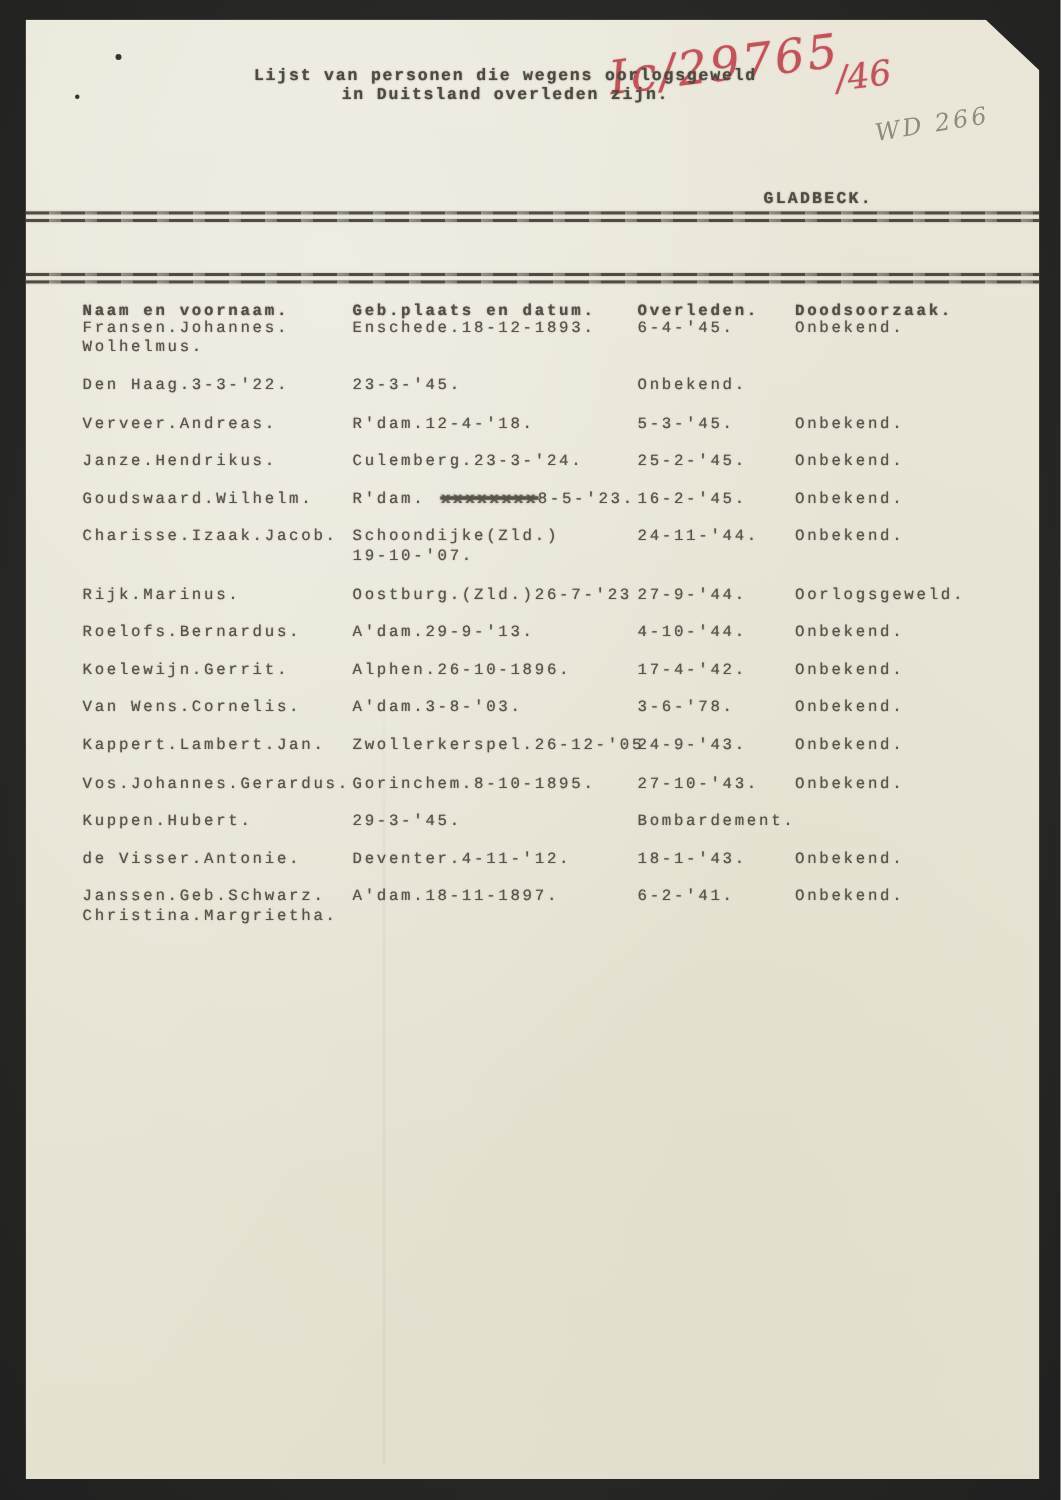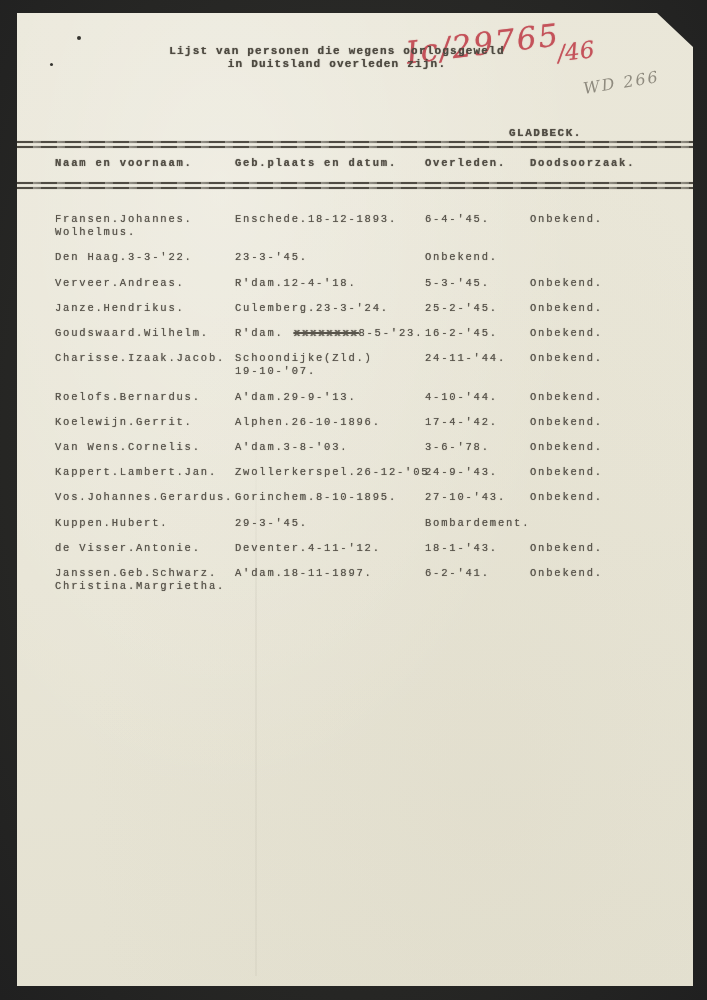--- a/index.html
+++ b/index.html
@@ -55,20 +55,21 @@
       rgba(62,58,50,0.9) 0px, rgba(62,58,50,0.9) 16px,
       rgba(62,58,50,0.5) 16px, rgba(62,58,50,0.65) 24px);
     box-shadow:0 0 1px rgba(62,58,50,0.5);
   }
   .rule-top{top:128px;}
   .rule-mid{top:169px;}
 
   .grid-row{
     display:grid;grid-template-columns:180px 190px 105px auto;
     align-items:start;
+    margin-top:45px;
   }
   .thead{position:absolute;left:38px;right:6px;top:144px;font-weight:bold;
     color:#524e45;text-shadow:0 0 1px rgba(82,78,69,0.85);}
   .thead .cell{white-space:nowrap;}
 
   .tbody{position:absolute;left:38px;right:6px;top:188px;}
   .trow{display:grid;grid-template-columns:180px 190px 105px auto;align-items:start;margin-bottom:1px;margin-top:12px;}
   .cell{white-space:nowrap;}
   .line{display:block;line-height:13.2px;}
   .c-died,.c-cause{line-height:13.2px;}
@@ -195,20 +196,30 @@
         </div>
         <div class="cell c-birth">
           <span class="line">Schoondijke(Zld.)</span>
           <span class="line">19-10-'07.</span>
         </div>
         <div class="cell c-died">24-11-'44.</div>
         <div class="cell c-cause">Onbekend.</div>
       </div>
       <div class="trow">
         <div class="cell c-name">
+          <span class="line">Rijk.Marinus.</span>
+        </div>
+        <div class="cell c-birth">
+          <span class="line">Oostburg.(Zld.)26-7-'23</span>
+        </div>
+        <div class="cell c-died">27-9-'44.</div>
+        <div class="cell c-cause">Oorlogsgeweld.</div>
+      </div>
+      <div class="trow">
+        <div class="cell c-name">
           <span class="line">Roelofs.Bernardus.</span>
         </div>
         <div class="cell c-birth">
           <span class="line">A'dam.29-9-'13.</span>
         </div>
         <div class="cell c-died">4-10-'44.</div>
         <div class="cell c-cause">Onbekend.</div>
       </div>
       <div class="trow">
         <div class="cell c-name">

